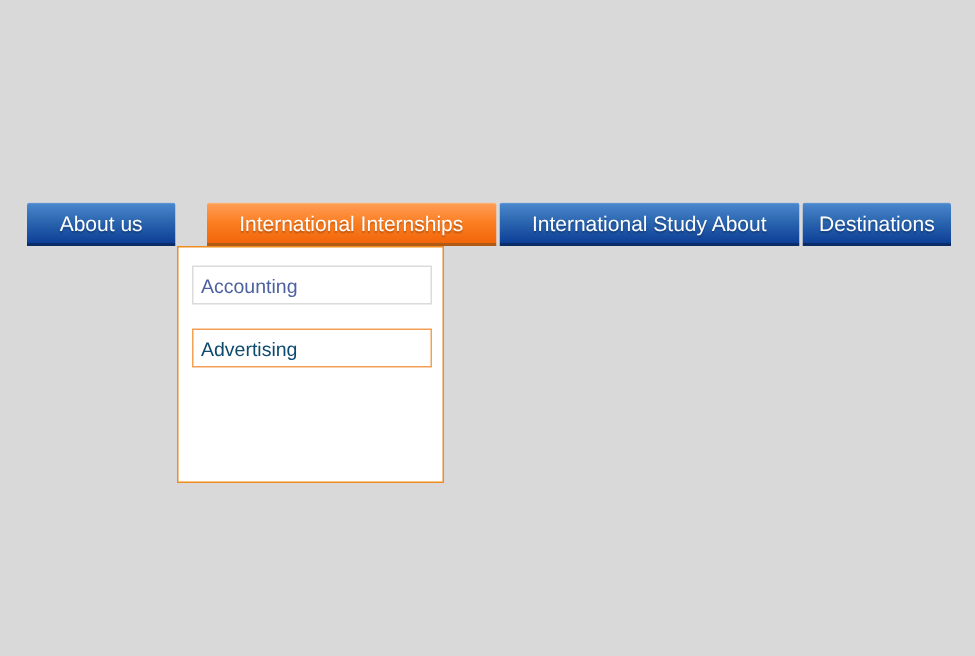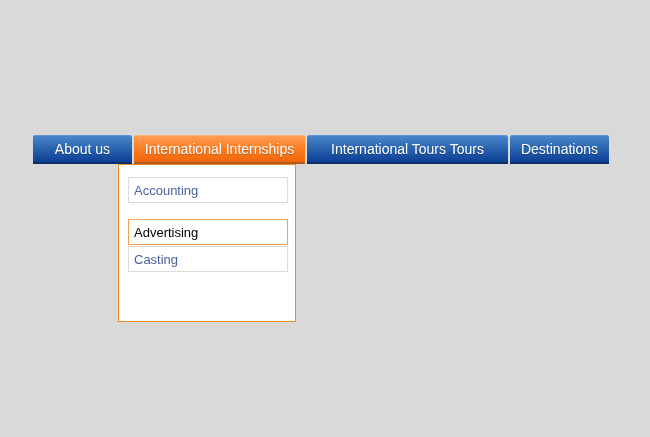--- a/index.html
+++ b/index.html
@@ -11,21 +11,21 @@
     height: 437px;
     background: #d9d9d9;
     position: relative;
     overflow: hidden;
     font-family: "Liberation Sans", sans-serif;
   }
 
   
   .navbar {
     position: absolute;
-    left: 17px;
+    left: 2px;
     top: 135px;
     width: 616px;
     height: 29px;
     display: flex;
     gap: 2px;
     padding-left: 16px;
   }
   .nav-btn {
     box-sizing: border-box;
     height: 29px;
@@ -41,21 +41,21 @@
     border-top: 1px solid #5d94d6;
     text-shadow: 0 1px 1px rgba(0,0,0,0.25);
     white-space: nowrap;
   }
   .nav-btn.active {
     background: linear-gradient(to bottom, #ff9c55 0%, #fb7d20 50%, #f2660b 100%);
     border-bottom: 2px solid #b05a15;
     border-top: 1px solid #ffb071;
   }
   .nav-btn.w-about    { width: 99px;  }
-  .nav-btn.w-intern   { width: 171px; }
+  .nav-btn.w-intern   { width: 193px; margin-left: 19px; }
   .nav-btn.w-tours    { width: 201px; }
   .nav-btn.w-dest     { width: 99px; }
 
   
   .dropdown {
     position: absolute;
     left: 118px;
     top: 164px;
     width: 178px;
     height: 158px;
@@ -73,31 +73,30 @@
     border: 1px solid #dbdbdb;
     display: flex;
     align-items: center;
     padding-left: 5px;
     font-size: 13px;
     color: #4c61a0;
     cursor: pointer;
   }
   .dropdown-item.highlighted {
     border: 1px solid #f2a055;
-    color: #000000;
+    color: #0c4a6e;
     margin-top: 16px;
   }
 </style>
 </head>
 <body>
 
 <div class="navbar">
   <div class="nav-btn w-about">About us</div>
   <div class="nav-btn active w-intern">International Internships</div>
-  <div class="nav-btn w-tours">International Tours Tours</div>
+  <div class="nav-btn w-tours">International Study About</div>
   <div class="nav-btn w-dest">Destinations</div>
 </div>
 
 <div class="dropdown">
   <div class="dropdown-item">Accounting</div>
   <div class="dropdown-item highlighted">Advertising</div>
-  <div class="dropdown-item">Casting</div>
 </div>
 
 </body></html>

